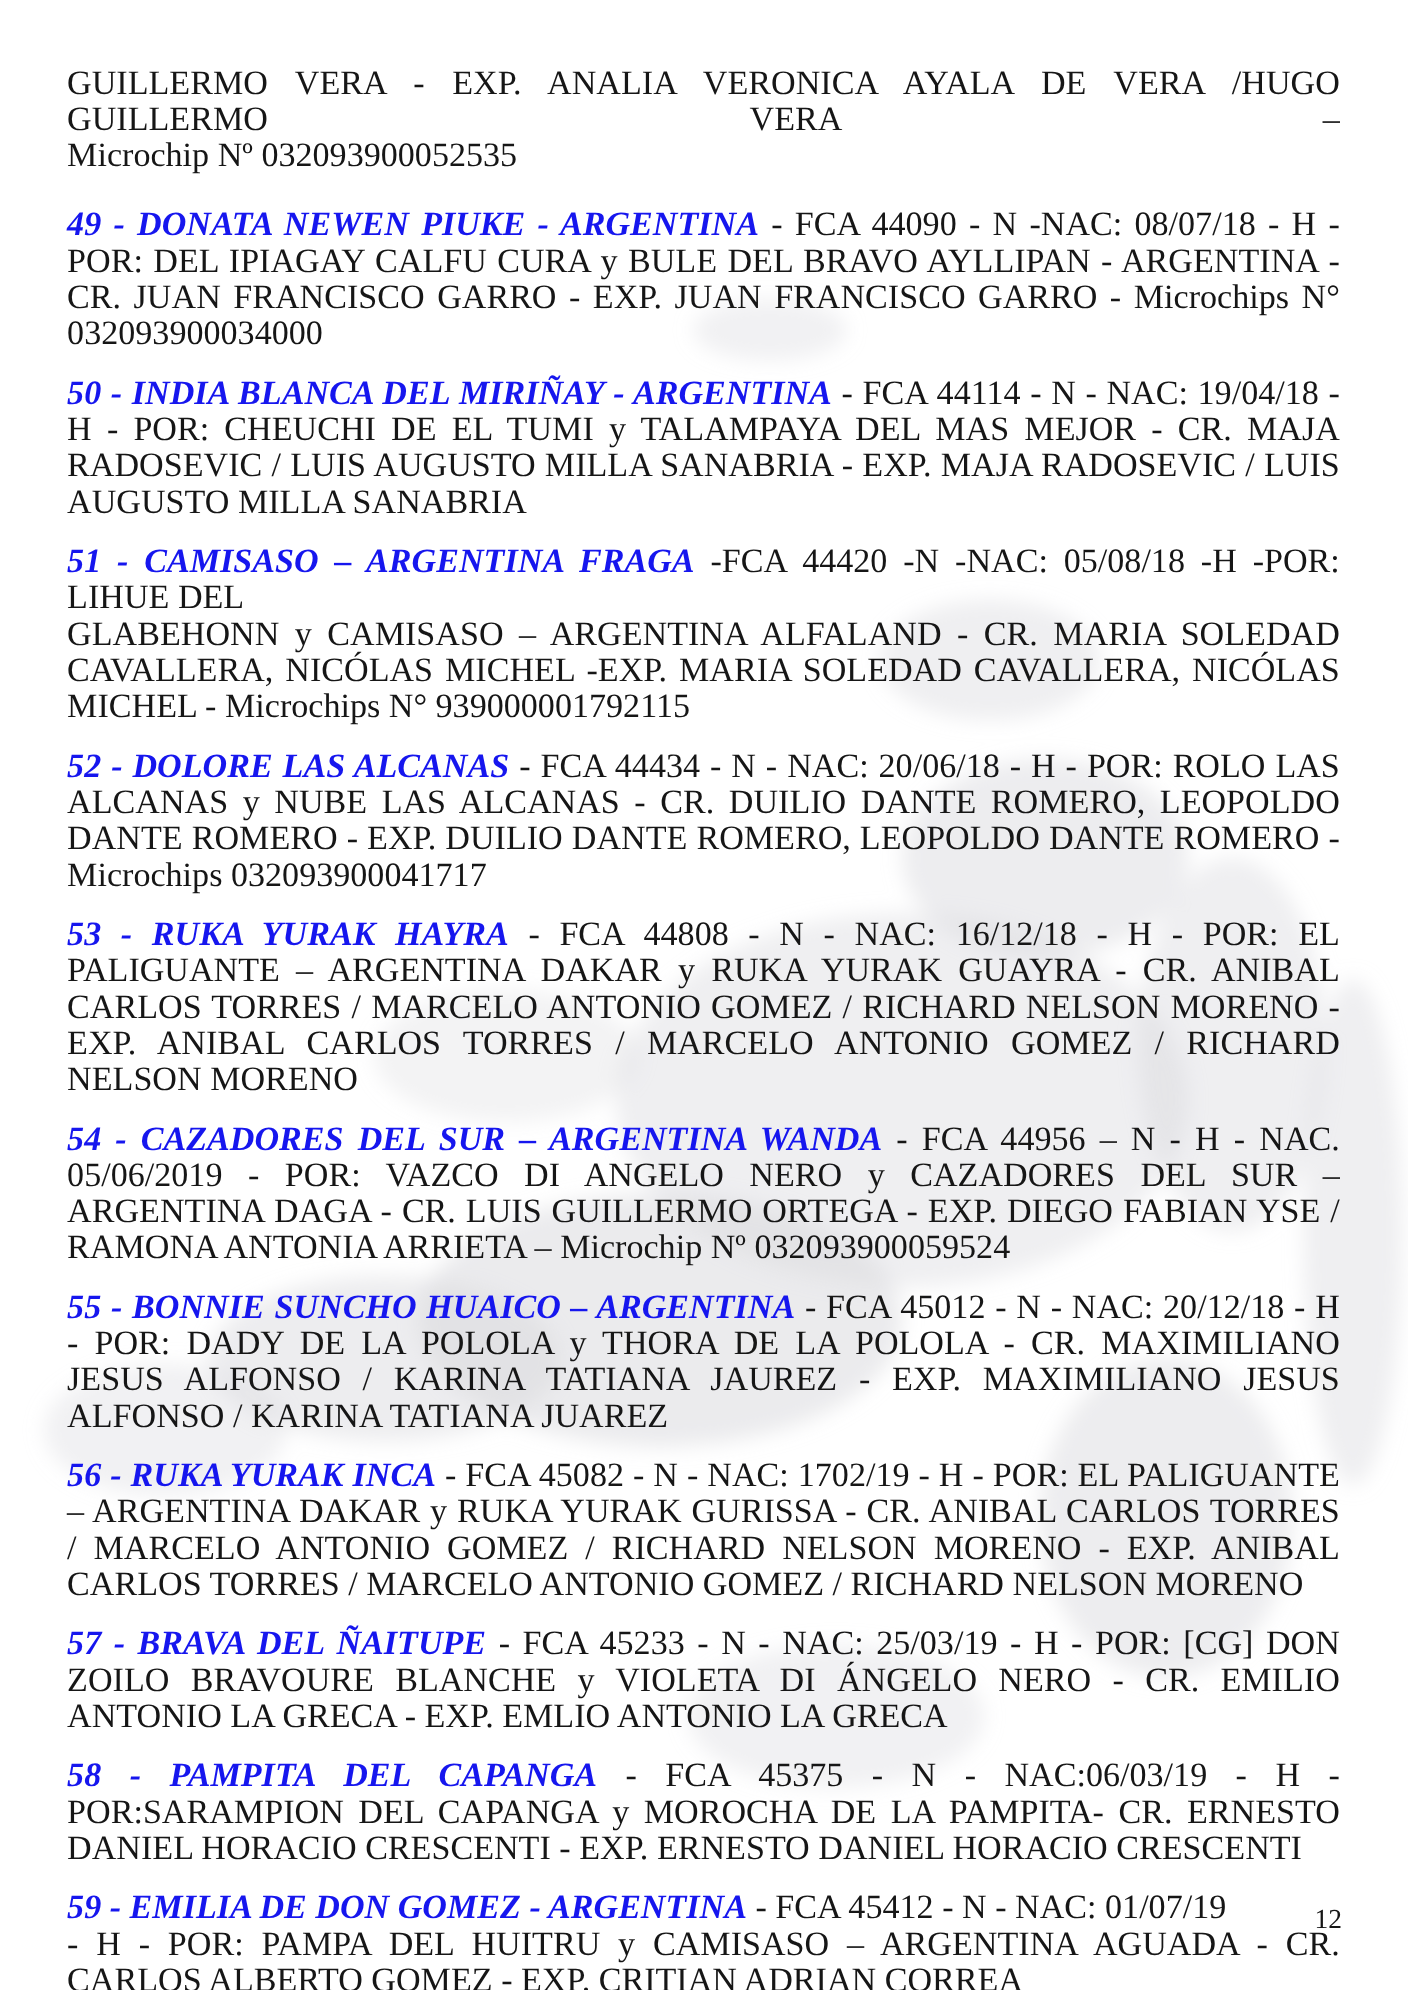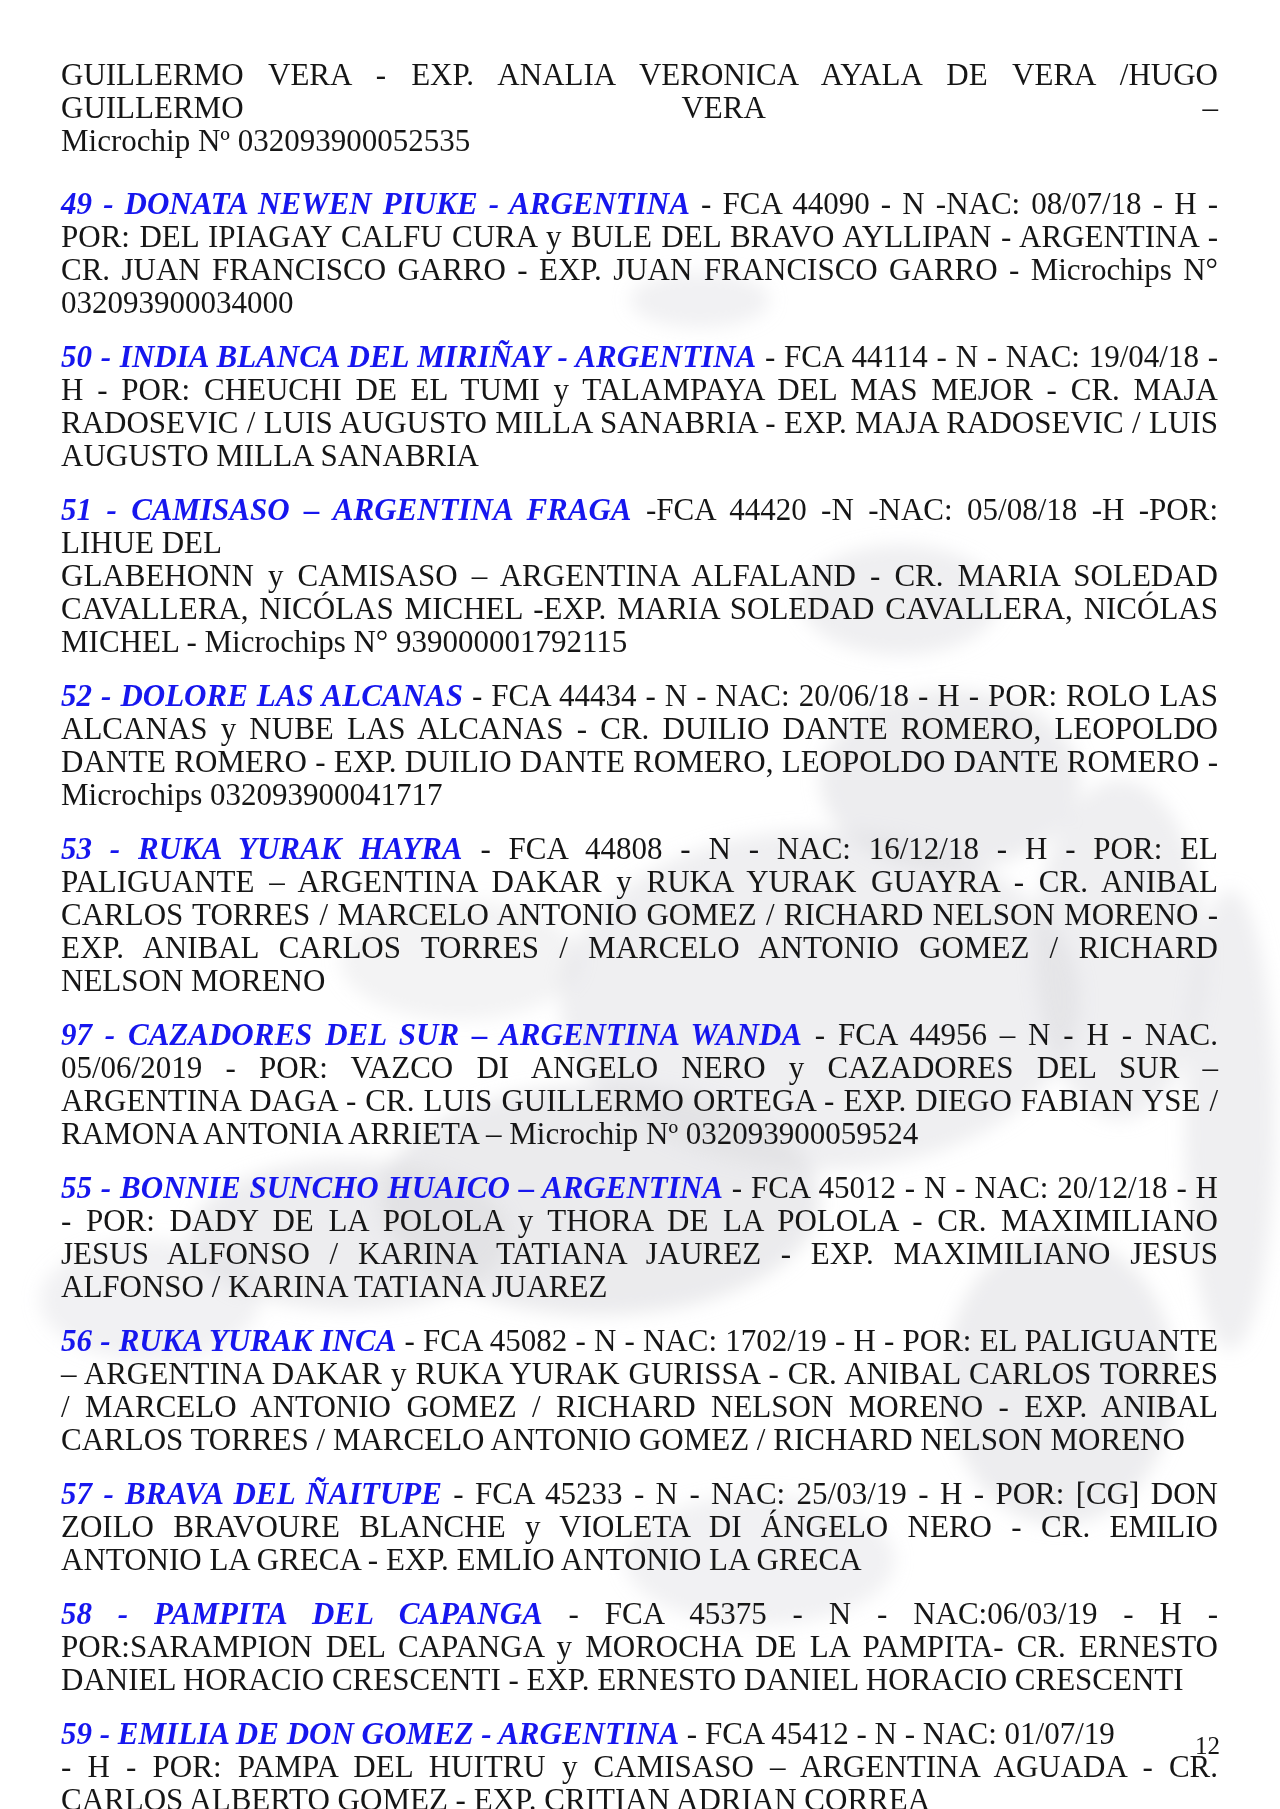--- a/index.html
+++ b/index.html
@@ -85,21 +85,21 @@
   <p class="entry"><span class="e-title">49 - DONATA NEWEN PIUKE - ARGENTINA</span><span class="e-sep"> </span><span class="e-text">- FCA 44090 - N -NAC: 08/07/18 - H -POR: DEL IPIAGAY CALFU CURA y BULE DEL BRAVO AYLLIPAN - ARGENTINA - CR. JUAN FRANCISCO GARRO - EXP. JUAN FRANCISCO GARRO - Microchips N° 032093900034000</span></p>
 
   <p class="entry"><span class="e-title">50 - INDIA BLANCA DEL MIRIÑAY - ARGENTINA</span><span class="e-sep"> </span><span class="e-text">- FCA 44114 - N - NAC: 19/04/18 - H - POR: CHEUCHI DE EL TUMI y TALAMPAYA DEL MAS MEJOR - CR. MAJA RADOSEVIC / LUIS AUGUSTO MILLA SANABRIA - EXP. MAJA RADOSEVIC / LUIS AUGUSTO MILLA SANABRIA</span></p>
 
   <p class="entry"><span class="e-title">51 -  CAMISASO – ARGENTINA FRAGA</span><span class="e-sep"> </span><span class="e-text">-FCA 44420 -N -NAC: 05/08/18 -H -POR: LIHUE DEL</span><br class="e-br"><span class="e-tail">GLABEHONN y CAMISASO – ARGENTINA ALFALAND - CR. MARIA SOLEDAD CAVALLERA, NICÓLAS MICHEL -EXP. MARIA SOLEDAD CAVALLERA, NICÓLAS MICHEL - Microchips N° 939000001792115</span></p>
 
   <p class="entry"><span class="e-title">52 - DOLORE LAS ALCANAS</span><span class="e-sep"> </span><span class="e-text">- FCA 44434 - N - NAC: 20/06/18 - H - POR: ROLO LAS ALCANAS y NUBE LAS ALCANAS - CR. DUILIO DANTE ROMERO, LEOPOLDO DANTE ROMERO - EXP. DUILIO DANTE ROMERO, LEOPOLDO DANTE ROMERO - Microchips 032093900041717</span></p>
 
   <p class="entry"><span class="e-title">53 - RUKA YURAK HAYRA</span><span class="e-sep"> </span><span class="e-text">- FCA 44808 - N - NAC: 16/12/18 - H - POR: EL PALIGUANTE – ARGENTINA DAKAR y RUKA YURAK GUAYRA - CR. ANIBAL CARLOS TORRES / MARCELO ANTONIO GOMEZ / RICHARD NELSON MORENO - EXP. ANIBAL CARLOS TORRES / MARCELO ANTONIO GOMEZ / RICHARD NELSON MORENO</span></p>
 
-  <p class="entry"><span class="e-title">97 - CAZADORES DEL SUR – ARGENTINA WANDA</span><span class="e-sep"> </span><span class="e-text">- FCA 44956 – N - H - NAC. 05/06/2019 - POR: VAZCO DI ANGELO NERO y CAZADORES DEL SUR – ARGENTINA DAGA - CR. LUIS GUILLERMO ORTEGA - EXP. DIEGO FABIAN YSE / RAMONA ANTONIA ARRIETA – Microchip Nº 032093900059524</span></p>
+  <p class="entry"><span class="e-title">54 - CAZADORES DEL SUR – ARGENTINA WANDA</span><span class="e-sep"> </span><span class="e-text">- FCA 44956 – N - H - NAC. 05/06/2019 - POR: VAZCO DI ANGELO NERO y CAZADORES DEL SUR – ARGENTINA DAGA - CR. LUIS GUILLERMO ORTEGA - EXP. DIEGO FABIAN YSE / RAMONA ANTONIA ARRIETA – Microchip Nº 032093900059524</span></p>
 
   <p class="entry"><span class="e-title">55 -  BONNIE SUNCHO HUAICO – ARGENTINA</span><span class="e-sep"> </span><span class="e-text">- FCA 45012 - N - NAC: 20/12/18 - H - POR: DADY DE LA POLOLA y THORA DE LA POLOLA - CR. MAXIMILIANO JESUS ALFONSO / KARINA TATIANA JAUREZ - EXP. MAXIMILIANO JESUS ALFONSO / KARINA TATIANA JUAREZ</span></p>
 
   <p class="entry"><span class="e-title">56 - RUKA YURAK INCA</span><span class="e-sep"> </span><span class="e-text">- FCA 45082 - N - NAC: 1702/19 - H - POR: EL PALIGUANTE – ARGENTINA DAKAR y RUKA YURAK GURISSA - CR. ANIBAL CARLOS TORRES / MARCELO ANTONIO GOMEZ / RICHARD NELSON MORENO - EXP. ANIBAL CARLOS TORRES / MARCELO ANTONIO GOMEZ / RICHARD NELSON MORENO</span></p>
 
   <p class="entry"><span class="e-title">57 - BRAVA DEL ÑAITUPE</span><span class="e-sep"> </span><span class="e-text">- FCA 45233 - N - NAC: 25/03/19 - H - POR: [CG] DON ZOILO BRAVOURE BLANCHE y VIOLETA DI ÁNGELO NERO - CR. EMILIO ANTONIO LA GRECA - EXP. EMLIO ANTONIO LA GRECA</span></p>
 
   <p class="entry"><span class="e-title">58 - PAMPITA  DEL CAPANGA</span><span class="e-sep"> </span><span class="e-text">- FCA 45375 - N - NAC:06/03/19 - H - POR:SARAMPION DEL CAPANGA y MOROCHA DE LA PAMPITA- CR. ERNESTO DANIEL HORACIO CRESCENTI - EXP. ERNESTO DANIEL HORACIO CRESCENTI</span></p>
 
   <p class="entry"><span class="e-title">59 - EMILIA DE DON GOMEZ - ARGENTINA</span><span class="e-sep"> </span><span class="e-text">- FCA 45412 - N - NAC: 01/07/19</span><br class="e-br"><span class="e-tail">- H - POR: PAMPA DEL HUITRU y CAMISASO – ARGENTINA AGUADA - CR. CARLOS ALBERTO GOMEZ - EXP. CRITIAN ADRIAN CORREA</span></p>

